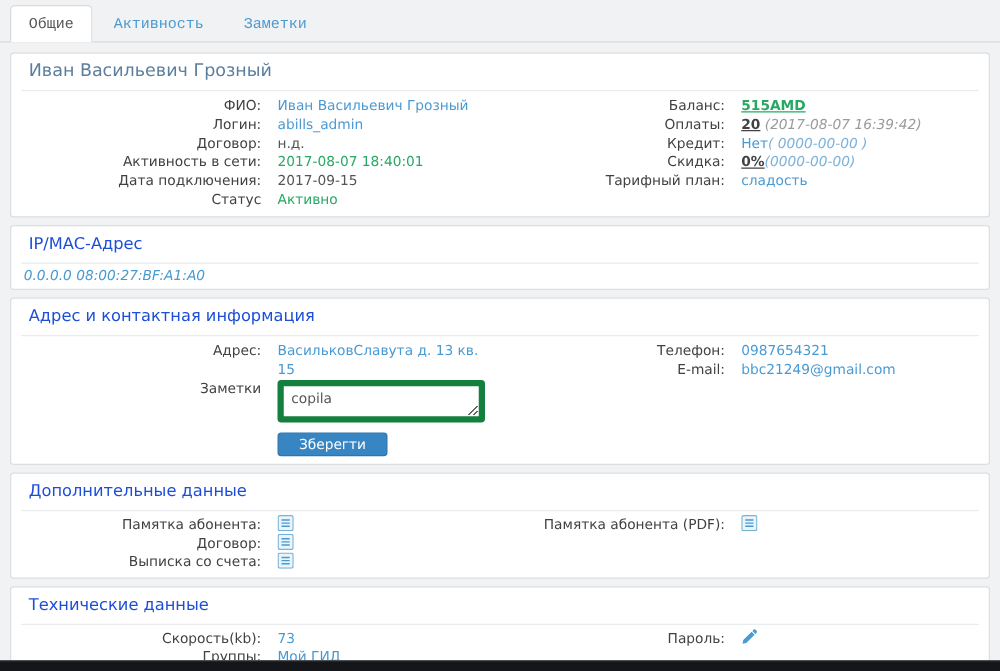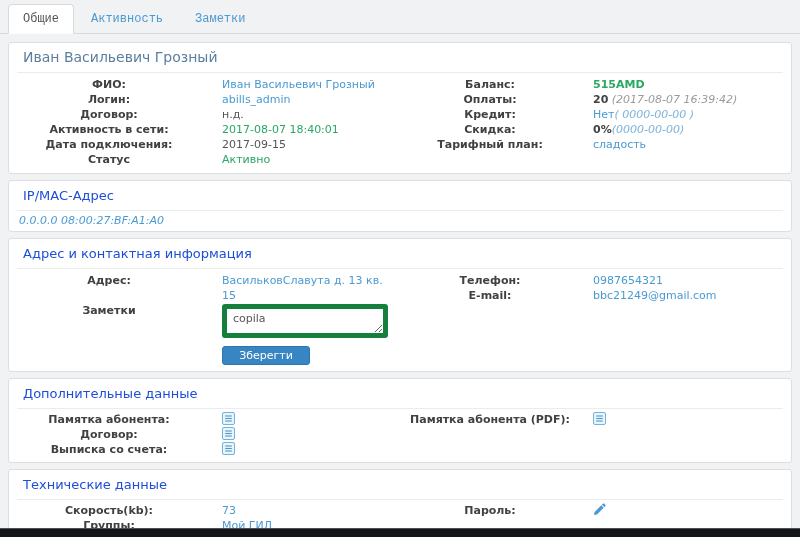--- a/index.html
+++ b/index.html
@@ -41,26 +41,26 @@
     margin:0 8px; padding:6px 6px;
     font-size:13px; line-height:17px; color:#1d4ed8;
     border-bottom:1px solid #e9ebec;
   }
   .panel-heading.name { color:#5b7e9d; font-size:14px; }
   .panel-body { padding:4px 0 6px; }
   .panel-body.tight { padding:3px 0 5px; }
   .cols { display:flex; }
   .col { width:50%; }
   .frow { display:flex; align-items:flex-start; font-size:11px; line-height:15px; }
-  .lbl { width:200px; text-align:center; font-weight:bold; color:#414141; flex:none; }
+  .lbl { width:200px; text-align:right; font-weight:normal; color:#414141; flex:none; }
   .col.rightcol .lbl { width:180px; }
   .val { margin-left:13px; color:#555; }
   .link { color:#4a9ad2; cursor:pointer; }
   .green { color:#27a863; }
-  .bold { font-weight:bold; color:#414141; }
+  .bold { font-weight:bold; color:#414141;text-decoration:underline; }
   .green.bold { color:#27a863; }
   .muted-italic { font-style:italic; color:#9b9b9b;text-align:right; }
   .link-italic { font-style:italic; color:#7db3da; }
   .ip-row { padding:3px 10px 4px; font-size:11px; line-height:13px;font-style:italic; }
   
   textarea.notes {
     width:166px; height:34px;
     border:5px solid #15803d; border-radius:3px;
     font:11px "DejaVu Sans", sans-serif; color:#555;
     padding:3px 6px; resize:both; margin:1px 0 0 0;

